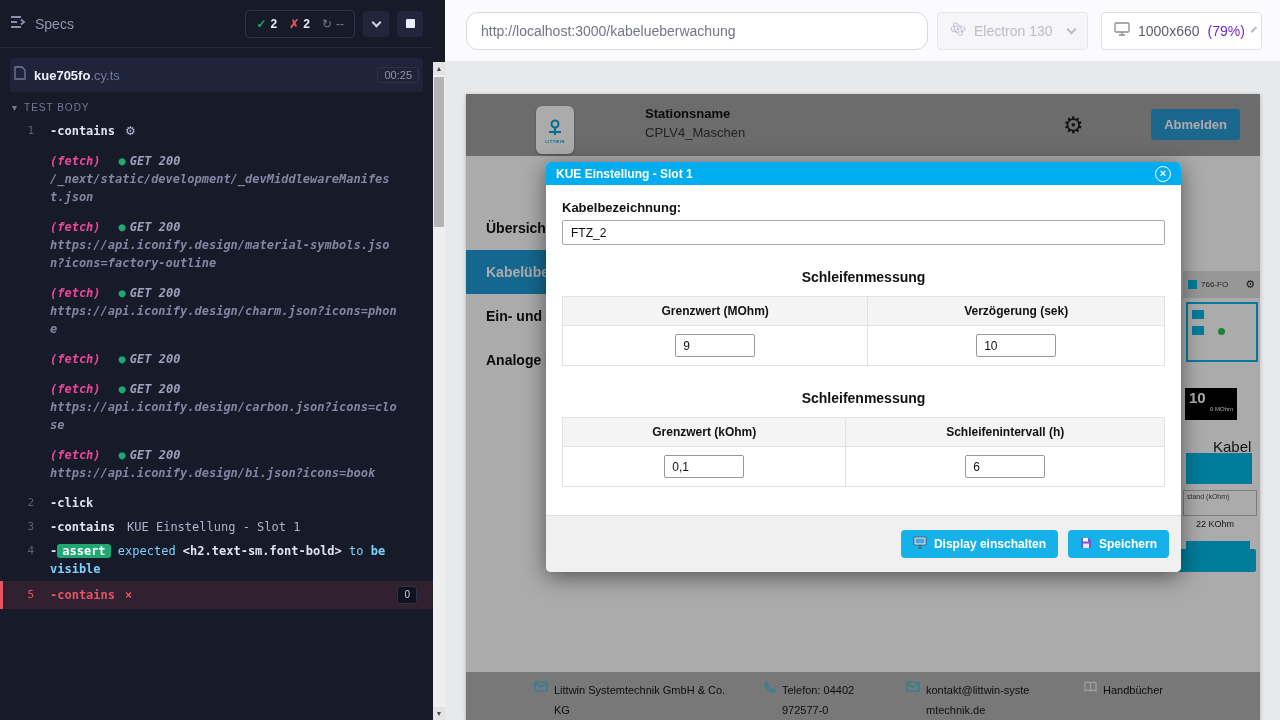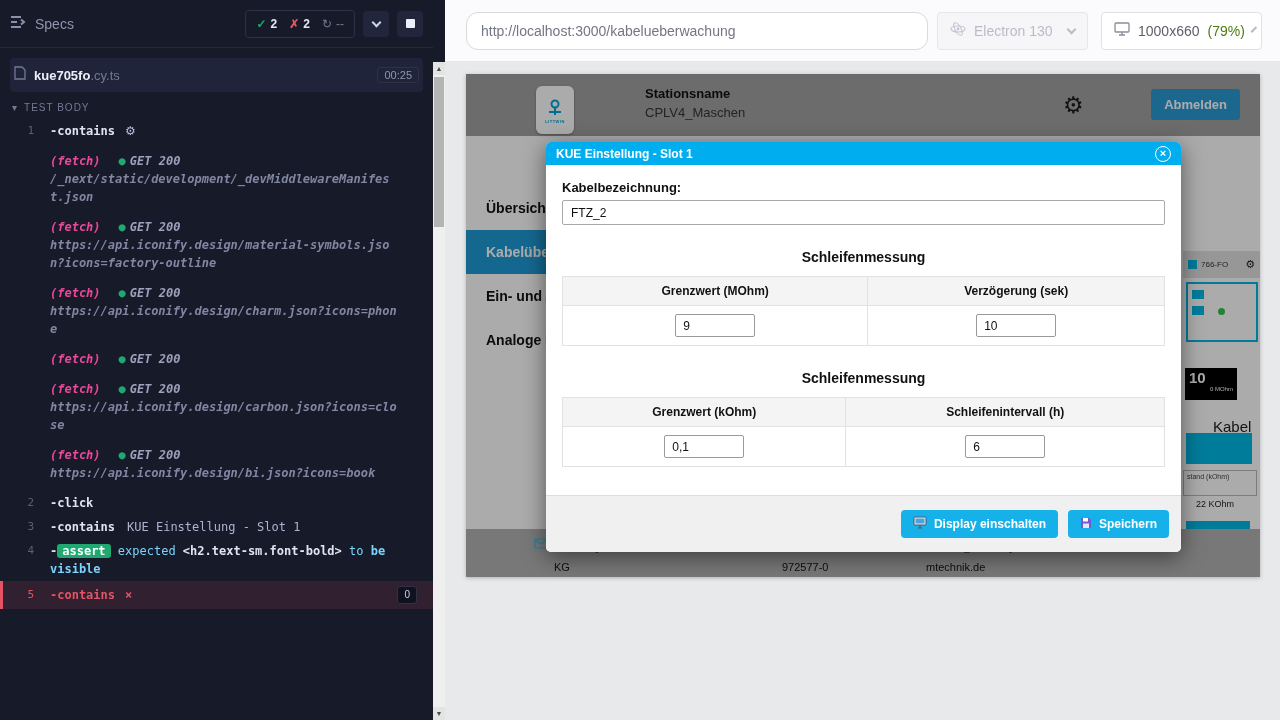--- a/index.html
+++ b/index.html
@@ -57,25 +57,25 @@
   .sb-up { top:0; } .sb-down { bottom:0; }
   .sb-thumb { position:absolute; top:15px; left:1px; width:10px; height:150px; background:#b4b4b4; cursor:pointer; }
 
   
   .right { flex:1; display:flex; flex-direction:column; }
   .toolbar { height:62px; background:#fbfbfd; border-bottom:1px solid #e7e7ea; display:flex; align-items:center; padding:0 18px 0 21px; flex-shrink:0; }
   .url-input { width:462px; height:38px; background:#fff; border:1px solid #d9d9de; border-radius:12px; color:#737684; font-size:14px; padding:0 14px; font-family:"Liberation Sans",sans-serif; }
   .select-box { height:38px; border-radius:4px; display:flex; align-items:center; gap:8px; padding:0 12px; font-size:14px; cursor:pointer; }
   .browser-select { margin-left:9px; width:151px; background:#f6f6f9; border:1px solid #e5e5ea; color:#b9bcc8; }
   .viewport-select { margin-left:13px; width:161px; background:#fff; border:1px solid #e0e0e6; color:#5d6069; }
-  .vp-zoom { color:#4d7c0f;text-align:right; }
+  .vp-zoom { color:#6d28d9;text-align:right; }
   .sel-chev { width:7px; height:7px; border-right:2px solid #b9bcc8; border-bottom:2px solid #b9bcc8; transform:rotate(45deg); margin:-3px 0 0 auto; }
 
   .stage { flex:1; position:relative; background:#e8e9eb; }
-  .app { position:absolute; left:21px; top:12px; width:794px; height:503px; background:#fff; box-shadow:0 1px 4px rgba(0,0,0,0.25); overflow:hidden; }
+  .app { position:absolute; left:21px; top:32px; width:794px; height:626px; background:#fff; box-shadow:0 1px 4px rgba(0,0,0,0.25); overflow:hidden; }
 
   .app-header { position:absolute; top:0; left:0; right:0; height:62px; background:#a2a2a2; }
   .app-logo { position:absolute; left:70px; top:12px; width:38px; height:48px; background:#fff; border-radius:6px; box-shadow:0 1px 3px rgba(0,0,0,0.3); display:flex; flex-direction:column; align-items:center; justify-content:center; gap:2px; }
   .logo-text { font-size:4px; color:#00a6d6; font-weight:bold; letter-spacing:0.5px; }
   .station { position:absolute; left:179px; top:10px; }
   .station-label { font-weight:bold; font-size:13px; color:#111; line-height:20px; }
   .station-value { font-size:13px; color:#333; line-height:18px; }
   .hdr-gear { position:absolute; left:597px; top:18px; font-size:23px; color:#1a1a1a; cursor:pointer; font-family:"DejaVu Sans",sans-serif; }
   .btn-logout { position:absolute; right:20px; top:15px; height:31px; background:#2a9ad4; color:#fff; font-weight:bold; font-size:13px; border:none; border-radius:3px; padding:0 13px; cursor:pointer; }
 

